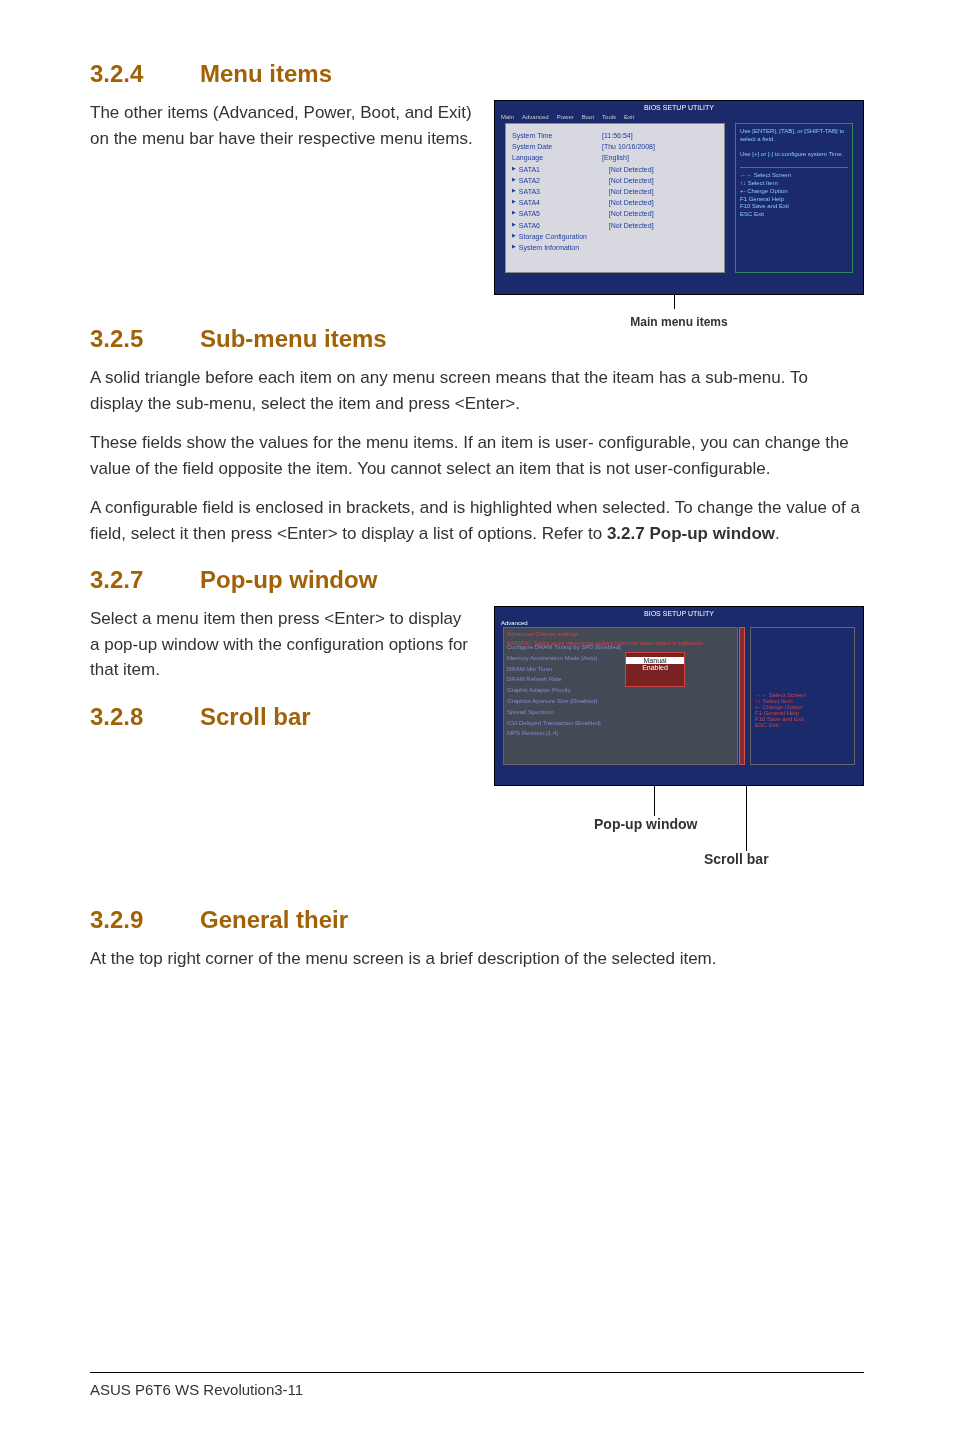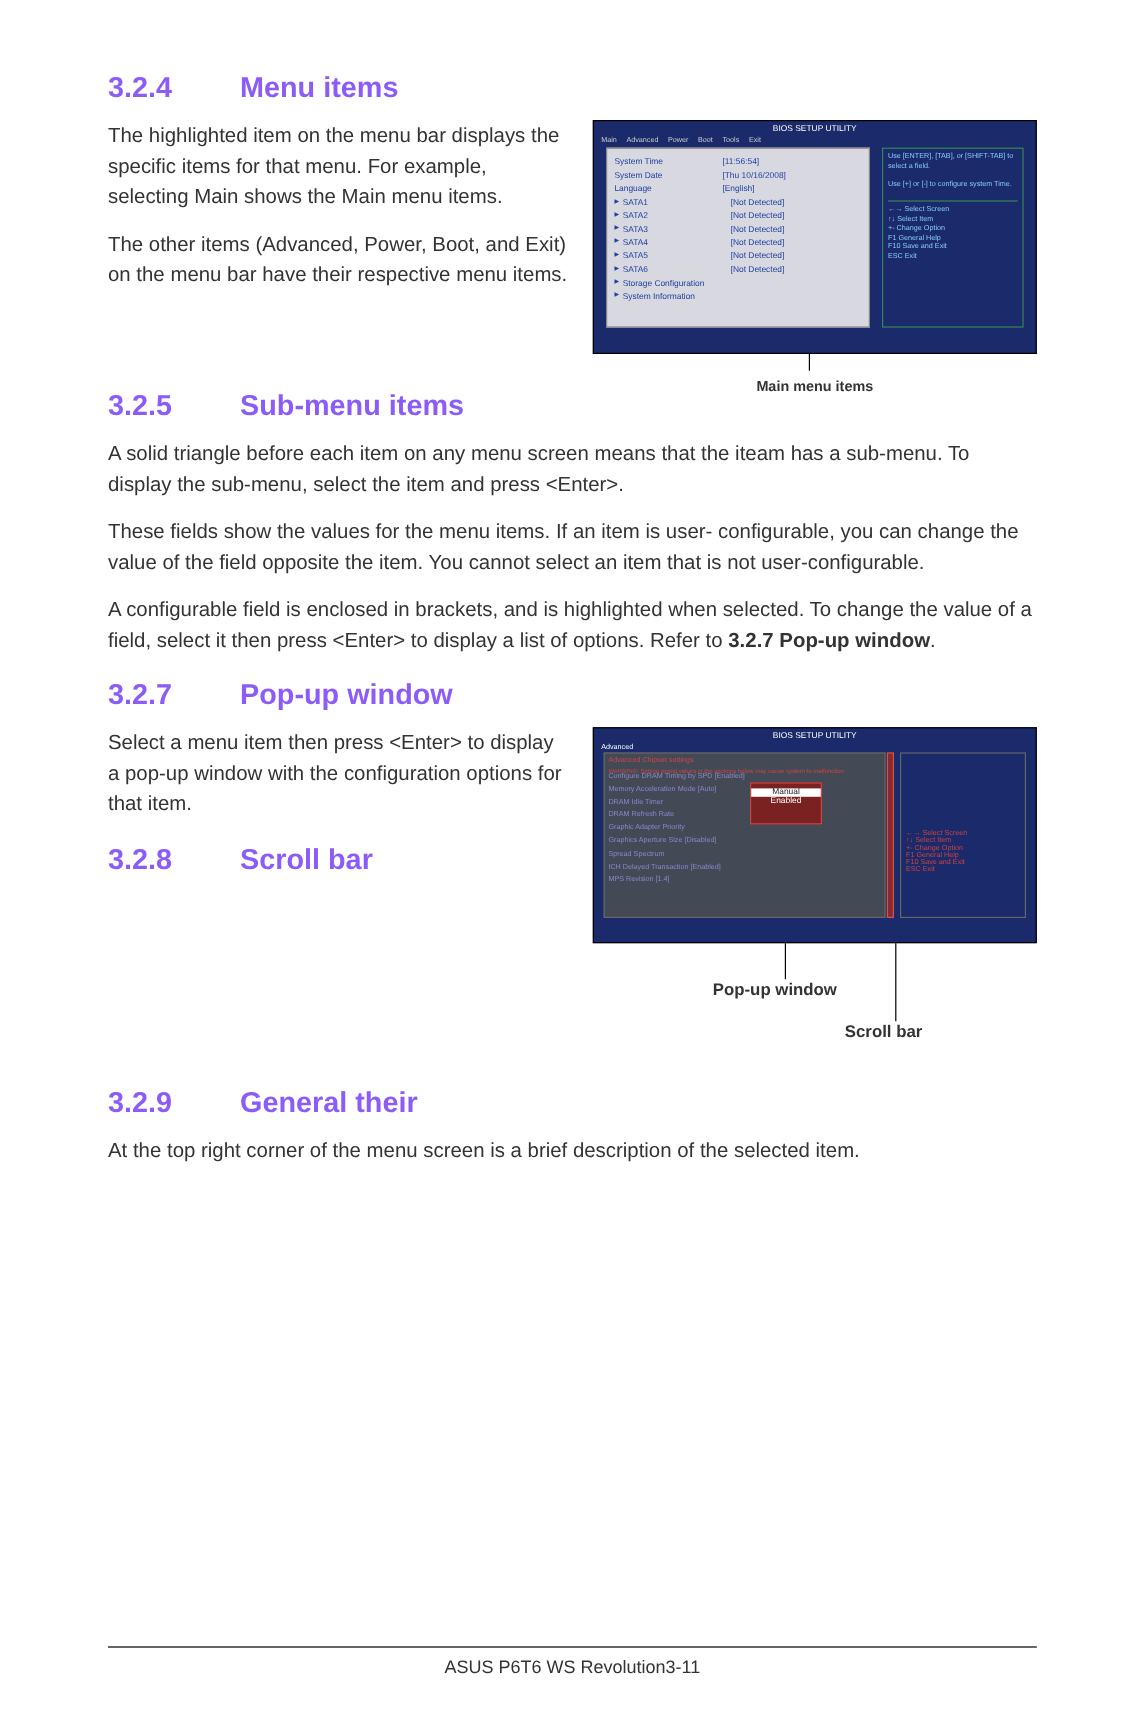--- a/index.html
+++ b/index.html
@@ -1,19 +1,19 @@
 <!DOCTYPE html>
 <html><head>
 <meta charset="utf-8">
 <style>
   * { margin: 0; padding: 0; box-sizing: border-box; }
   html, body { width: 954px; height: 1438px; background: #fff; font-family: Arial, Helvetica, sans-serif; color: #333; }
   .page { width: 954px; height: 1438px; padding: 60px 90px 40px 90px; position: relative; }
   .content { width: 100%; }
-  h2 { font-size: 24px; font-weight: bold; margin-bottom: 12px; color: #8b5cf6; }
+  h2 { font-size: 24px; font-weight: bold; margin-bottom: 12px; color: #a16207; }
   h2 .secno { display: inline-block; width: 110px; }
   p { font-size: 17px; line-height: 1.5; margin-bottom: 14px; color: #333; }
   .row { display: flex; gap: 20px; align-items: flex-start; }
   .col-text { flex: 1; }
   .col-img { width: 370px; flex-shrink: 0; }
   .bios-fig1 { width: 370px; height: 195px; background: #1a2a6a; border: 1px solid #000; position: relative; }
   .bios-inner { position:absolute; top:22px; left:10px; width:220px; height:150px; background:#d8d8e0; border:1px solid #888;}
   .bios-right { position:absolute; top:22px; right:10px; width:118px; height:150px; background:#1a2a6a; border:1px solid #385; color:#8cf; font-size:6px; padding:4px; line-height:1.3;}
   .bios-title { position:absolute; top:2px; left:0; right:0; height:18px; color:#fff; font-size:7px; text-align:center; line-height:9px; }
   .bios-menu { position:absolute; top:10px; left:6px; right:6px; font-size:6px; color:#ccc; display:flex; gap:8px;}
@@ -27,36 +27,35 @@
   .fig2-body { position:absolute; top:20px; left:8px; right:125px; bottom:20px; background:#444a55; border:1px solid #666;}
   .fig2-popup { position:absolute; top:45px; left:130px; width:60px; height:35px; background:#7a2222; border:1px solid #c44; font-size:7px; color:#fff; text-align:center; padding-top:4px;}
   .fig2-scroll { position:absolute; top:20px; right:118px; width:6px; bottom:20px; background:#8a2a2a; border:1px solid #c55;}
   .fig2-right { position:absolute; top:20px; right:8px; width:105px; bottom:20px; background:#1a2a6a; color:#c44; font-size:6px; padding:4px; border:1px solid #666;}
   .fig2-lines { position:absolute; top:35px; left:12px; right:130px; font-size:6px; color:#88c; line-height:1.8;}
   .caption-box { position: relative; width: 370px; height: 100px; }
   .cap1 { position:absolute; top: 30px; left: 100px; font-size:14px; font-weight:bold; }
   .cap2 { position:absolute; top: 65px; left: 210px; font-size:14px; font-weight:bold; }
   .line1 { position:absolute; top:0; left:160px; width:1px; height:30px; background:#000;}
   .line2 { position:absolute; top:0; left:252px; width:1px; height:65px; background:#000;}
-  .footer { position: absolute; bottom: 40px; left: 90px; right: 90px; border-top: 1px solid #000; padding-top: 8px; display:flex; justify-content: center; font-size: 15px; }
+  .footer { position: absolute; bottom: 40px; left: 90px; right: 90px; border-top: 1px solid #000; padding-top: 8px; display:flex; justify-content: flex-start; font-size: 15px; }
   .bold { font-weight: bold; }
   .sec-space { margin-top: 20px; }
 </style>
 </head>
 <body>
 
 <div class="page">
   <div class="content">
 
     <h2>
       <span class="secno">3.2.4</span><span>Menu items</span>
     </h2>
     <div class="row">
       <div class="col-text">
-        <p>The highlighted item on the menu bar displays the specific items for that menu. For example, selecting Main shows the Main menu items.</p>
         <p>The other items (Advanced, Power, Boot, and Exit) on the menu bar have their respective menu items.</p>
       </div>
       <div class="col-img">
         <div class="bios-fig1">
           <div class="bios-title">
             <span>BIOS SETUP UTILITY</span>
             <div class="bios-menu">
               <span>Main</span>
               <span>Advanced</span>
               <span>Power</span>

